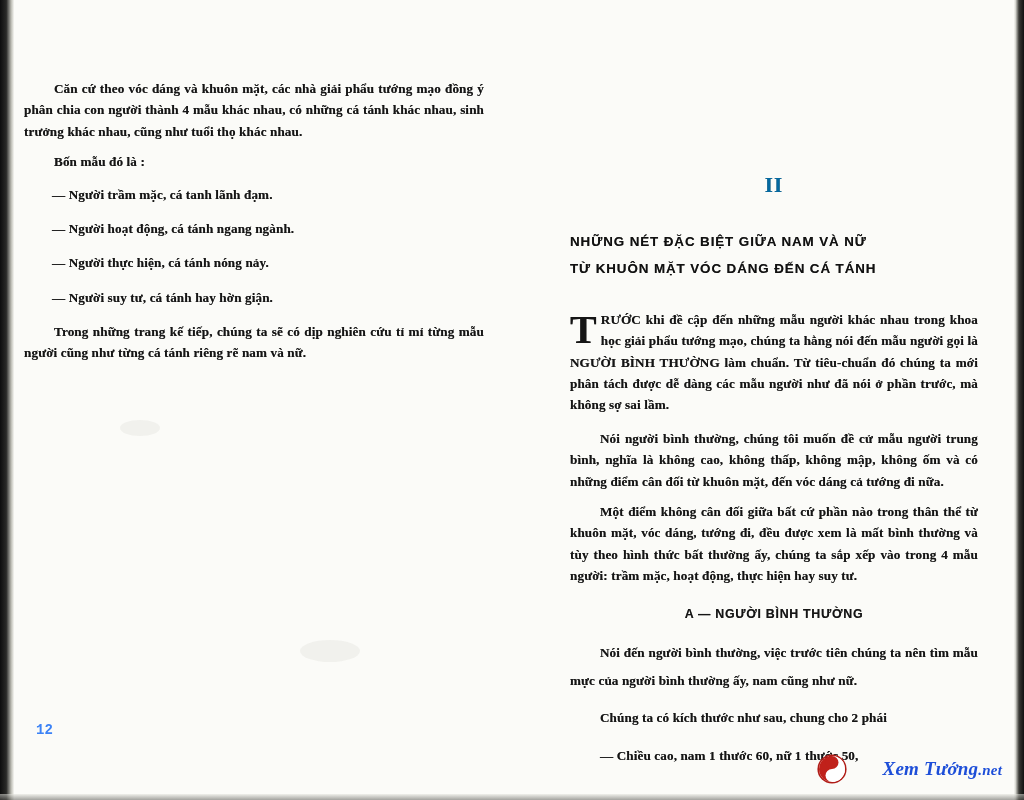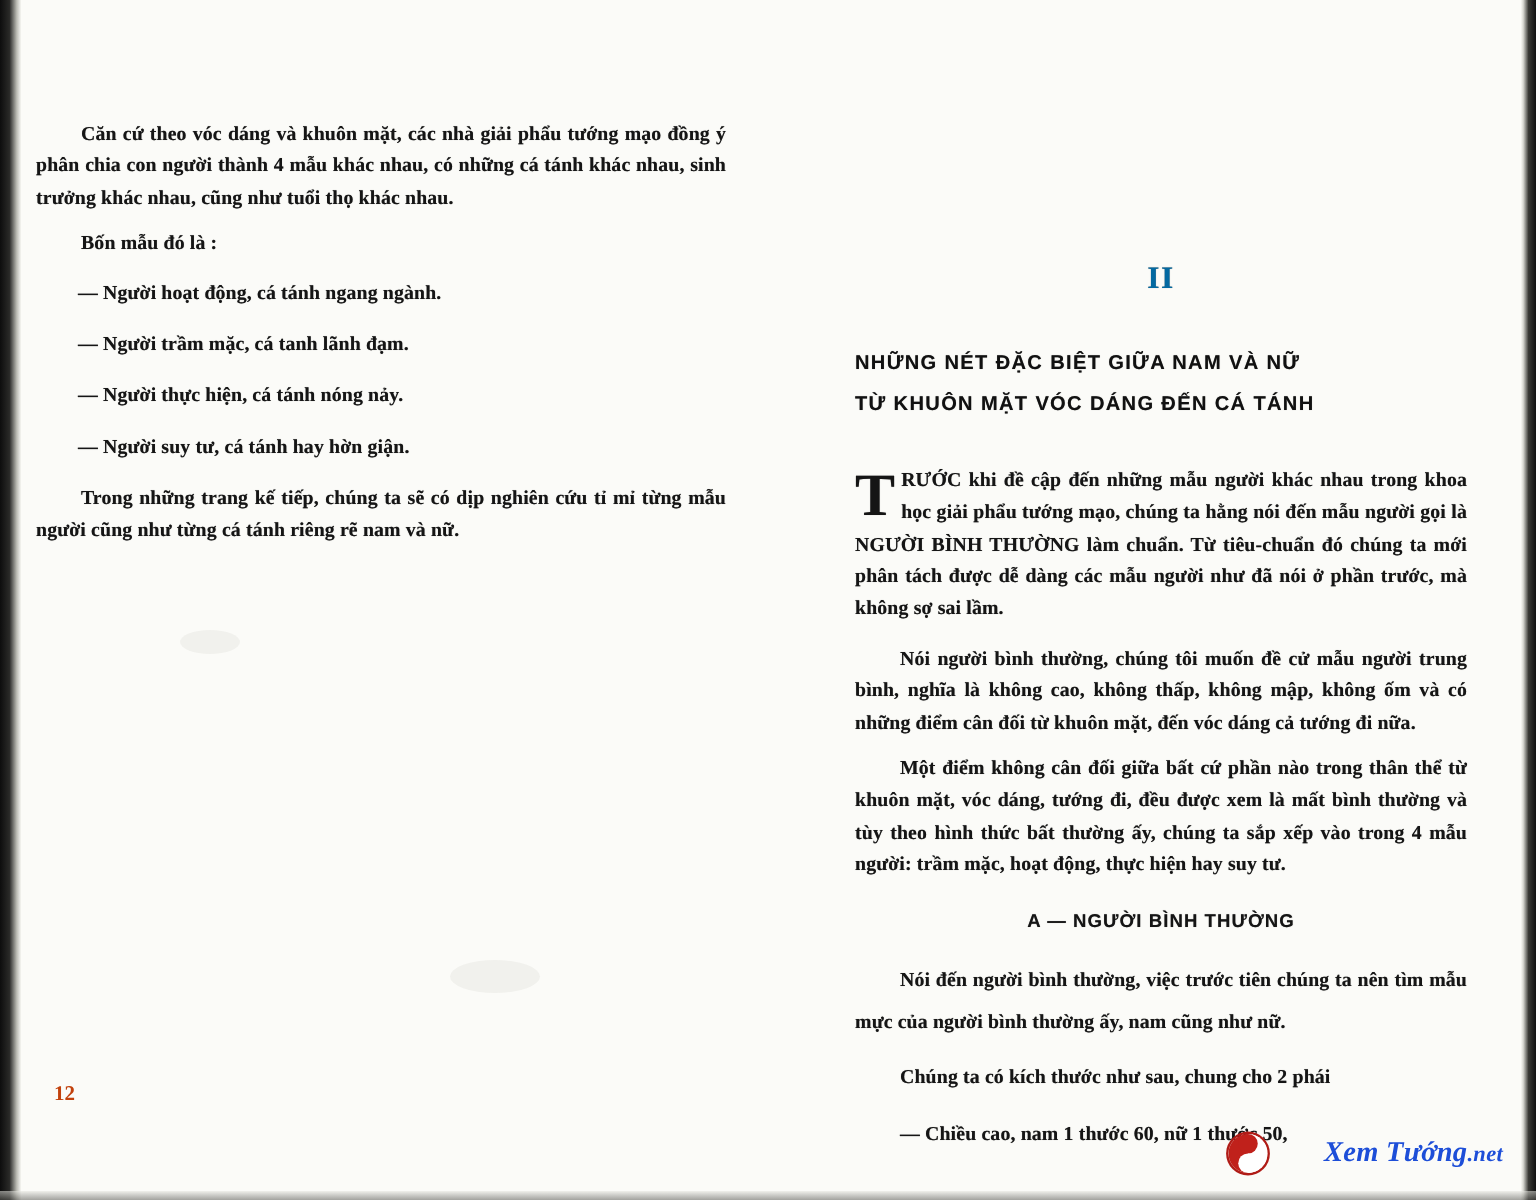--- a/index.html
+++ b/index.html
@@ -131,24 +131,24 @@
     font-weight: 700;
     letter-spacing: .7px;
     margin: 18px 0 14px 0;
   }
 
   .loose { line-height: 2.15; }
 
   
   .folio {
     position: absolute;
-    font-family: Liberation Serif, serif;
+    font-family: Liberation Mono, monospace;
     font-weight: 700;
     font-size: 14px;
-    color: #c2410c;
+    color: #3b82f6;
   }
   .folio-left  { left: 22px;  top: 722px; }
 
   
   .watermark {
     position: absolute;
     right: 22px;
     bottom: 18px;
     display: flex;
     align-items: center;
@@ -207,22 +207,22 @@
   <div class="scan-edge-right"></div>
   <div class="scan-edge-bottom"></div>
 
   <div class="blotch" style="left:300px;top:640px;width:60px;height:22px;"></div>
   <div class="blotch" style="left:120px;top:420px;width:40px;height:16px;"></div>
 
   <div class="page page-left">
     <div class="text-col left-col">
       <p class="indent">Căn cứ theo vóc dáng và khuôn mặt, các nhà giải phẩu tướng mạo đồng ý phân chia con người thành 4 mẫu khác nhau, có những cá tánh khác nhau, sinh trưởng khác nhau, cũng như tuổi thọ khác nhau.</p>
       <p class="indent tight">Bốn mẫu đó là :</p>
+      <p class="dash">— Người trầm mặc, cá tanh lãnh đạm.</p>
       <p class="dash">— Người hoạt động, cá tánh ngang ngành.</p>
-      <p class="dash">— Người trầm mặc, cá tanh lãnh đạm.</p>
       <p class="dash">— Người thực hiện, cá tánh nóng nảy.</p>
       <p class="dash">— Người suy tư, cá tánh hay hờn giận.</p>
       <p class="indent">Trong những trang kế tiếp, chúng ta sẽ có dịp nghiên cứu tỉ mỉ từng mẫu người cũng như từng cá tánh riêng rẽ nam và nữ.</p>
     </div>
     <div class="folio folio-left">12</div>
   </div>
 
   <div class="page page-right">
     <div class="text-col right-col">
 

